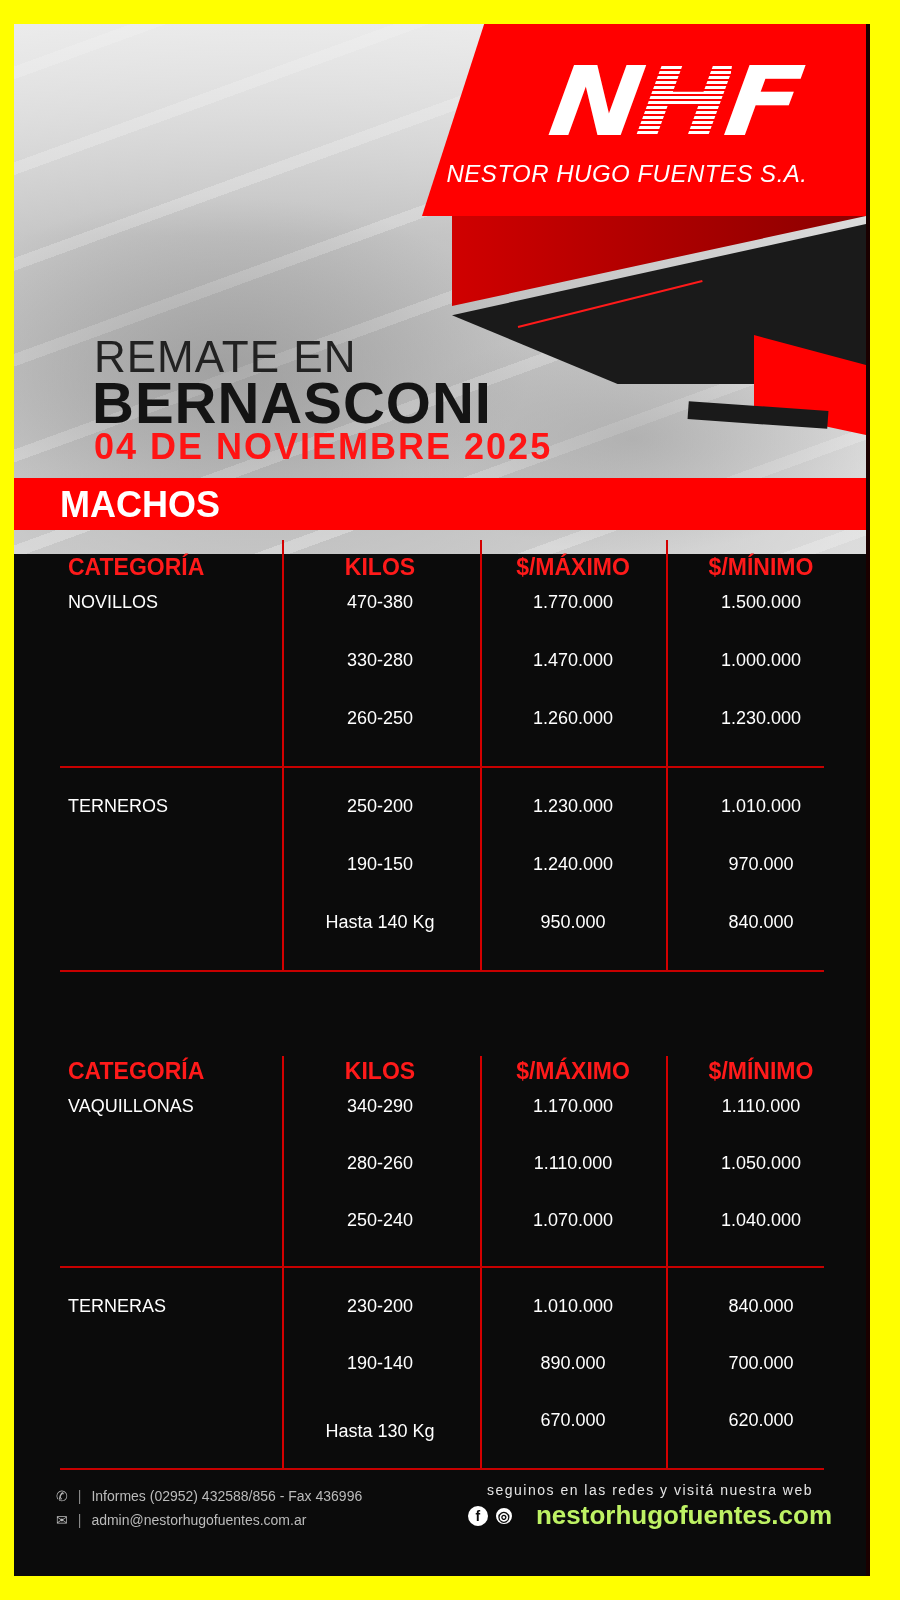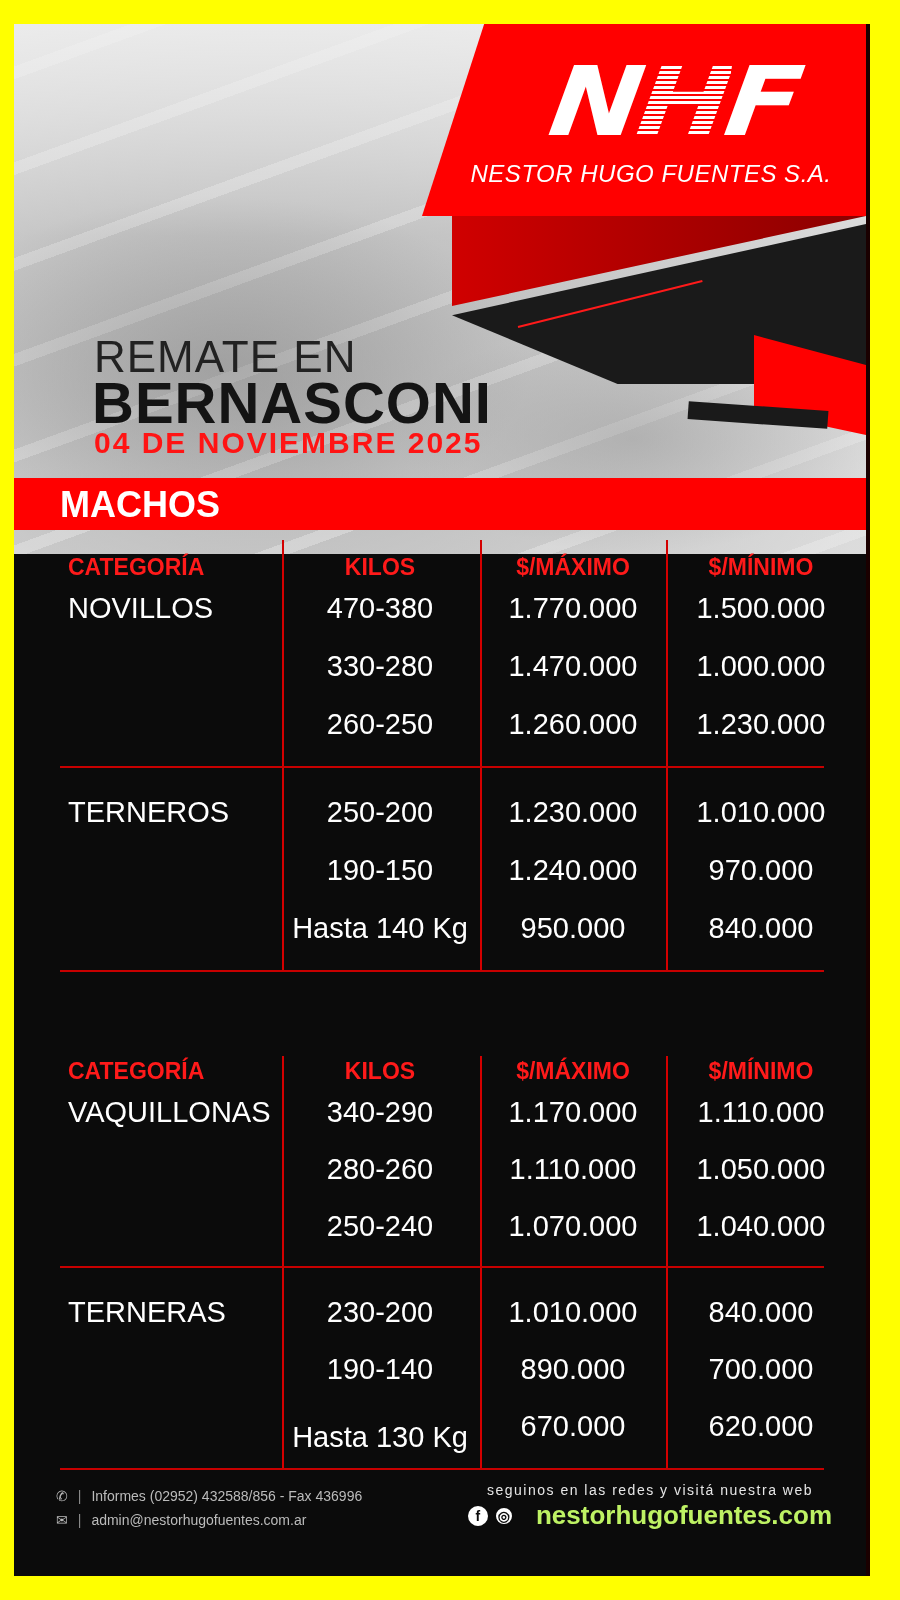--- a/index.html
+++ b/index.html
@@ -10,33 +10,33 @@
     background:
       repeating-linear-gradient(160deg, rgba(255,255,255,0.0) 0 40px, rgba(255,255,255,0.35) 40px 52px, rgba(255,255,255,0.0) 52px 90px),
       radial-gradient(ellipse at 30% 70%, #7a7a7a 0%, #a5a5a5 40%, #cfcfcf 75%),
       #d5d5d5; }
   .hero .fade { position: absolute; inset: 0; background: linear-gradient(180deg, rgba(240,240,240,0.85) 0%, rgba(225,225,225,0.55) 40%, rgba(230,230,230,0.55) 100%); }
   .hero .cattle { position: absolute; left: 0; top: 170px; width: 520px; height: 340px; background: radial-gradient(ellipse at 40% 50%, rgba(40,40,40,0.55), rgba(40,40,40,0) 70%); }
   .hero .cattle2 { position: absolute; left: 380px; top: 300px; width: 480px; height: 230px; background: radial-gradient(ellipse at 50% 50%, rgba(50,50,50,0.45), rgba(50,50,50,0) 70%); }
   .logo-box { position: absolute; left: 408px; top: 0; width: 444px; height: 192px; background: #ff0000; clip-path: polygon(14% 0, 100% 0, 100% 100%, 0 100%); }
   .logo-text { position: absolute; left: 480px; top: 30px; width: 360px; text-align: center; color: #fff; font-family: "DejaVu Sans", sans-serif; font-weight: bold; font-style: italic; font-size: 96px; letter-spacing: -4px; line-height: 96px; transform: skewX(-8deg) scaleX(1.15); }
   .logo-text .h { color: transparent; background: repeating-linear-gradient(180deg, #fff 0 3px, #ff0000 3px 5px); -webkit-background-clip: text; background-clip: text; }
-  .company { position: absolute; left: 432px; top: 136px; width: 410px; text-align: center; color: #fff; font-size: 24px; font-style: italic; letter-spacing: 0.5px; }
+  .company { position: absolute; left: 408px; top: 136px; width: 410px; text-align: center; color: #fff; font-size: 24px; font-style: italic; letter-spacing: 0.5px; }
   .red-grad { position: absolute; left: 438px; top: 192px; width: 414px; height: 90px; background: linear-gradient(90deg, #d00000, #8a0000); clip-path: polygon(0 0, 100% 0, 0 100%); }
   .black-band { position: absolute; left: 438px; top: 200px; width: 414px; height: 160px; background: #1a1a1a; clip-path: polygon(0 57%, 100% 0, 100% 62%, 100% 100%, 40% 100%); }
   .red-line { position: absolute; left: 504px; top: 302px; width: 190px; height: 2px; background: #ff1a1a; transform: rotate(-14deg); transform-origin: left; }
   .red-block { position: absolute; left: 740px; top: 311px; width: 112px; height: 100px; background: #ff0000; clip-path: polygon(0 0, 100% 30%, 100% 100%, 0 76%); }
   .black-bar { position: absolute; left: 674px; top: 382px; width: 140px; height: 18px; background: #1a1a1a; transform: rotate(4deg); }
   .remate { position: absolute; left: 80px; top: 308px; font-size: 44px; color: #222; font-weight: normal; letter-spacing: 1px; }
   .city { position: absolute; left: 78px; top: 345px; font-size: 58px; color: #141414; font-weight: bold; letter-spacing: 1px; }
-  .date { position: absolute; left: 80px; top: 402px; font-size: 30px; color: #ff1414; font-weight: bold; letter-spacing: 2px; }
+  .date { position: absolute; left: 80px; top: 402px; font-size: 36px; color: #ff1414; font-weight: bold; letter-spacing: 2px; }
   .section-bar { position: absolute; left: 0; width: 852px; background: #ff0000; height: 52px; }
   .section-bar span { position: absolute; left: 46px; top: 6px; color: #ffffff; font-weight: bold; font-size: 36px; }
   .table { position: absolute; left: 46px; width: 794px; }
-  .col { position: absolute; text-align: center; color: #fff; font-size: 29px; }
+  .col { position: absolute; text-align: center; color: #fff; font-size: 18px; }
   .c0 { left: 0; width: 220px; text-align: left; padding-left: 8px; }
   .c1 { left: 222px; width: 196px; }
   .c2 { left: 420px; width: 186px; }
   .c3 { left: 608px; width: 186px; }
   .hdr { color: #ff1a1a; font-weight: bold; font-size: 23px; }
   .vline { position: absolute; width: 2px; background: #d40000; }
   .hline { position: absolute; left: 0; width: 764px; height: 2px; background: #c80000; }
   .footer { position: absolute; left: 0; top: 1450px; width: 852px; height: 100px; }
   .f-left { position: absolute; left: 42px; top: 10px; color: #bbb; font-size: 14px; line-height: 24px; }
   .f-left .row { display: flex; align-items: center; gap: 6px; }

